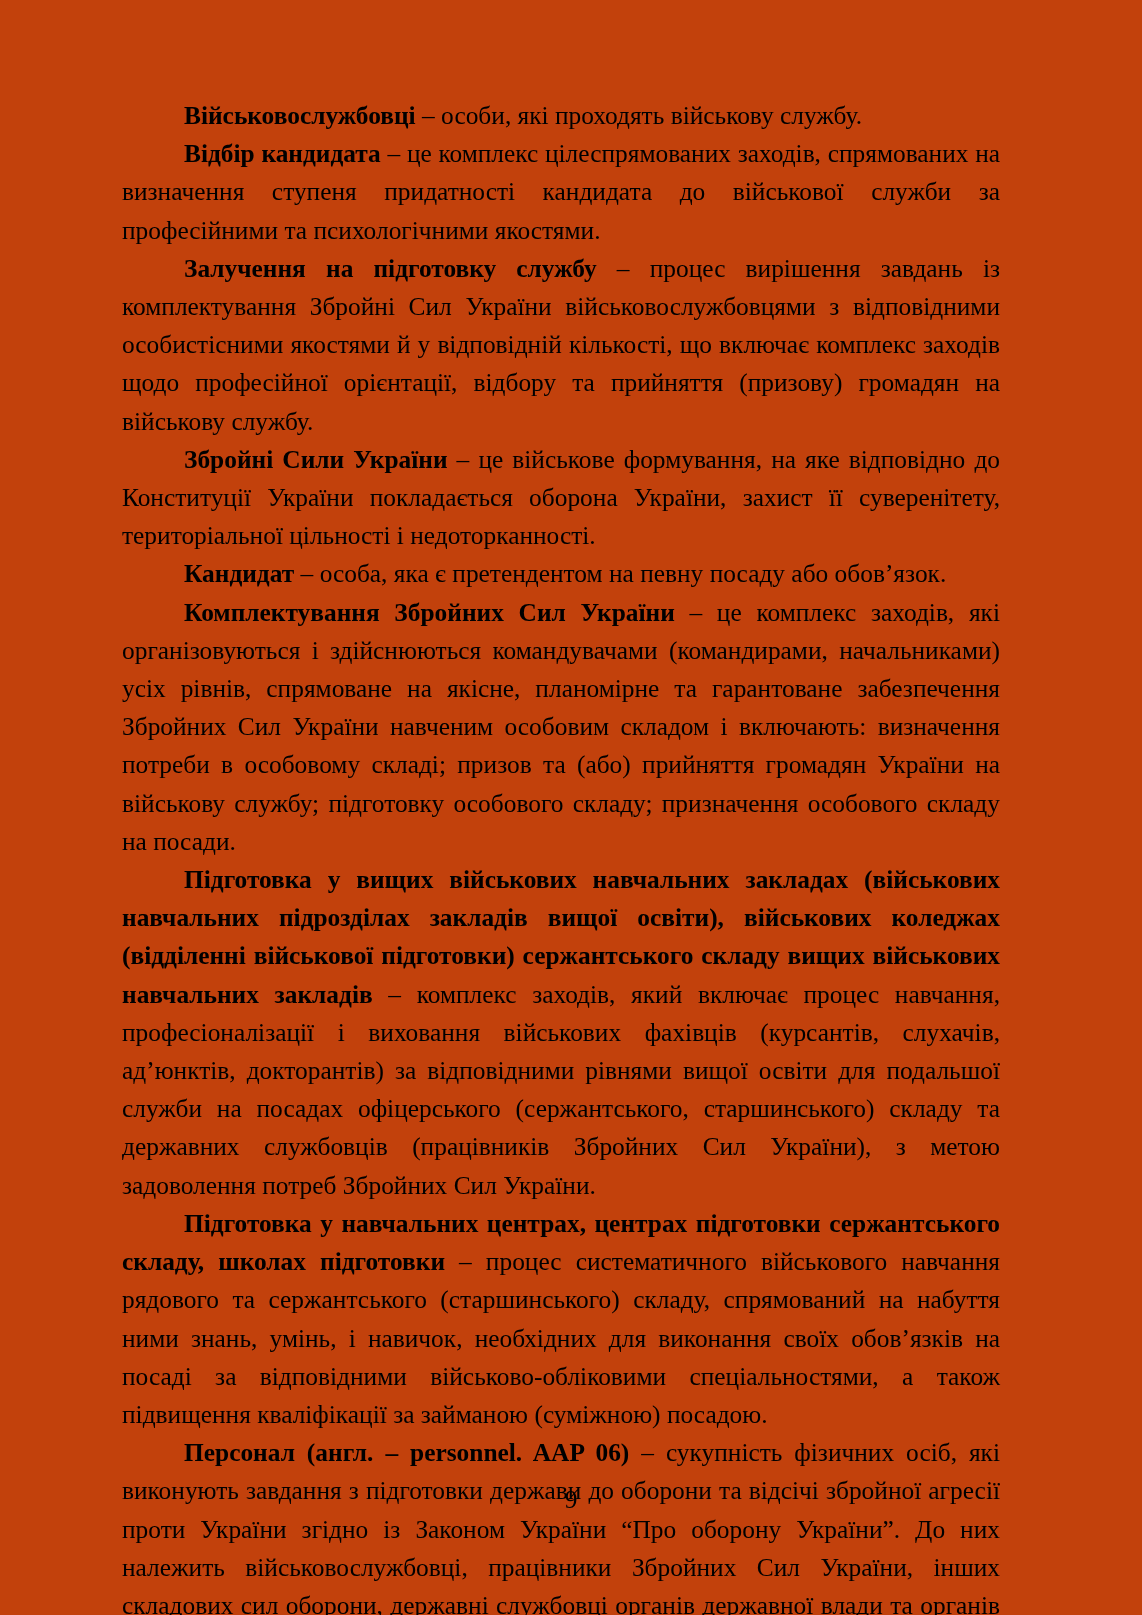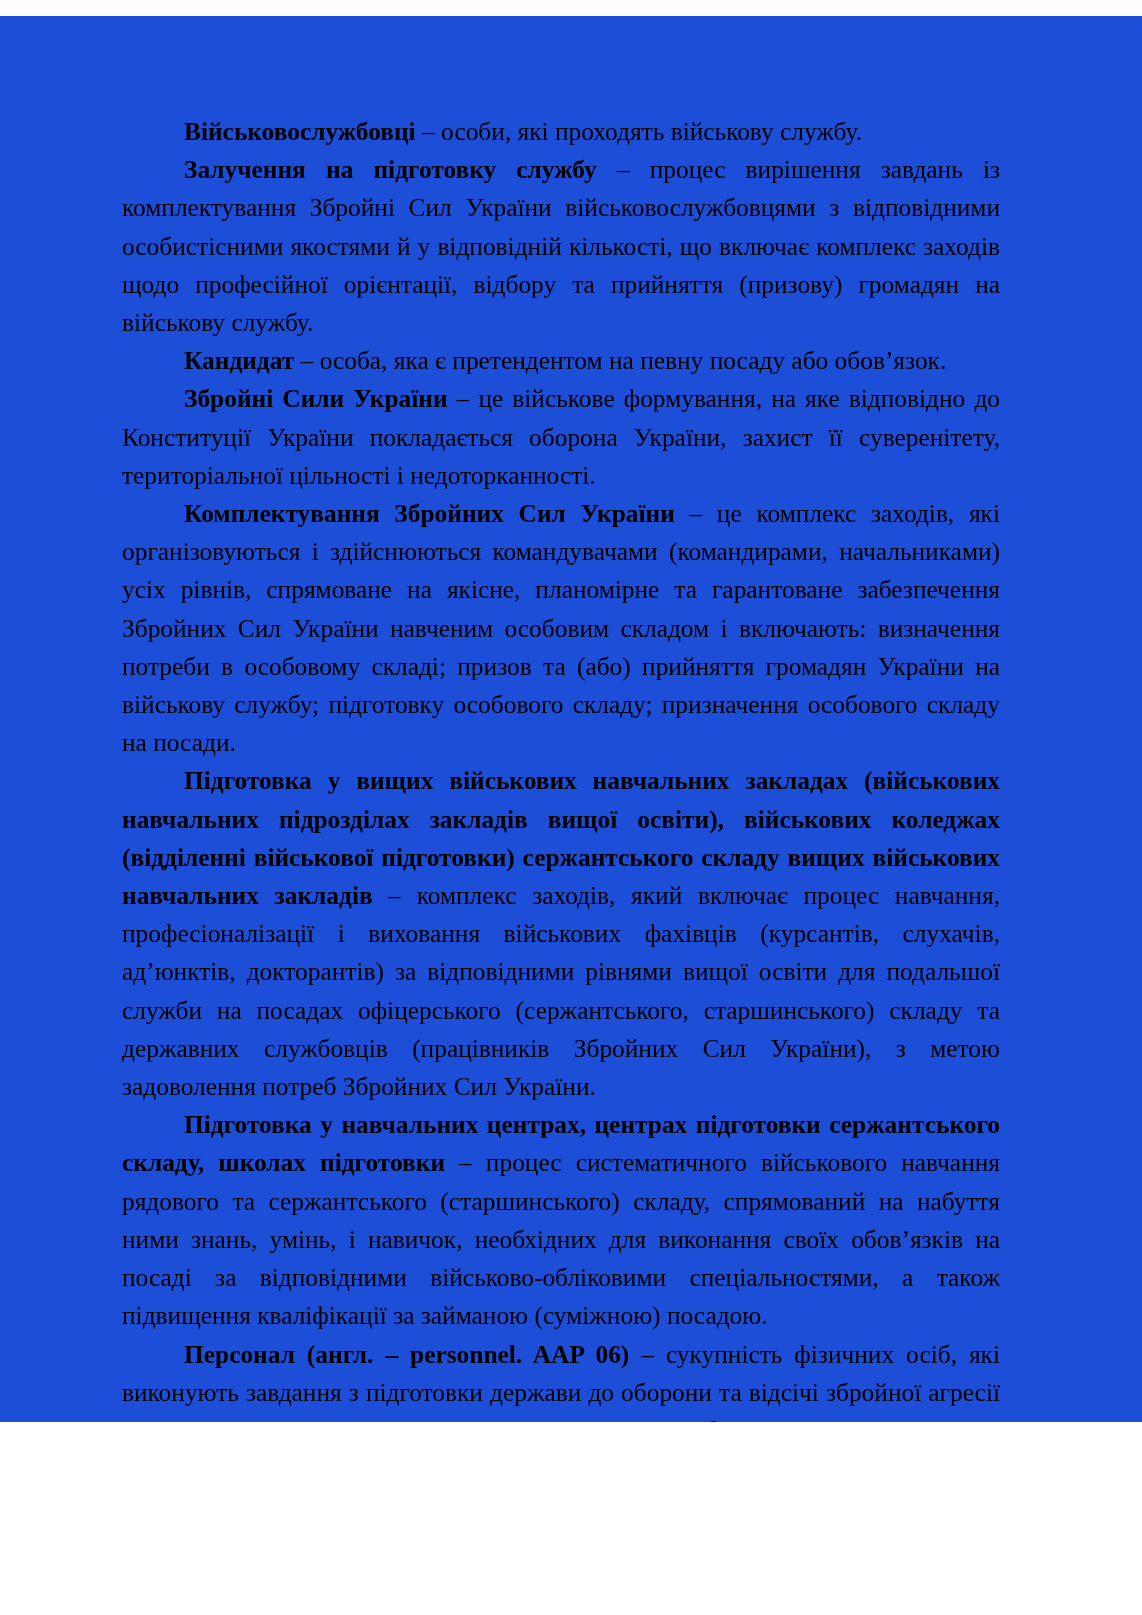--- a/index.html
+++ b/index.html
@@ -8,23 +8,23 @@
     padding: 0;
     background: #ffffff;
   }
   body {
     font-family: "Liberation Serif", "DejaVu Serif", serif;
     color: #000000;
   }
   .page {
     position: relative;
     width: 1142px;
-    height: 1406px;
-    margin: 16px auto;
-    background: #1d4ed8;
+    height: 1615px;
+    margin: 0 auto;
+    background: #c2410c;
     box-sizing: border-box;
     overflow: hidden;
   }
   .content {
     position: absolute;
     left: 122px;
     top: 96px;
     width: 878px;
   }
   .para {
@@ -54,26 +54,27 @@
 </style>
 </head>
 <body>
 
 <div class="page">
 
   <div class="content">
 
     <p class="para"><span class="term">Військовослужбовці</span><span> – особи, які проходять військову службу.</span></p>
 
+    <p class="para"><span class="term">Відбір кандидата</span><span> – це комплекс цілеспрямованих заходів, спрямованих на визначення ступеня придатності кандидата до військової служби за професійними та психологічними якостями.</span></p>
 
     <p class="para"><span class="term">Залучення на підготовку службу</span><span> – процес вирішення завдань із комплектування Збройні Сил України військовослужбовцями з відповідними особистісними якостями й у відповідній кількості, що включає комплекс заходів щодо професійної орієнтації, відбору та прийняття (призову) громадян на військову службу.</span></p>
 
+    <p class="para"><span class="term">Збройні Сили України</span><span> – це військове формування, на яке відповідно до Конституції України покладається оборона України, захист її суверенітету, територіальної цільності і недоторканності.</span></p>
+
     <p class="para"><span class="term">Кандидат</span><span> – особа, яка є претендентом на певну посаду або обов’язок.</span></p>
-
-    <p class="para"><span class="term">Збройні Сили України</span><span> – це військове формування, на яке відповідно до Конституції України покладається оборона України, захист її суверенітету, територіальної цільності і недоторканності.</span></p>
 
     <p class="para"><span class="term">Комплектування Збройних Сил України</span><span> – це комплекс заходів, які організовуються і здійснюються командувачами (командирами, начальниками) усіх рівнів, спрямоване на якісне, планомірне та гарантоване забезпечення Збройних Сил України навченим особовим складом і включають: визначення потреби в особовому складі; призов та (або) прийняття громадян України на військову службу; підготовку особового складу; призначення особового складу на посади.</span></p>
 
 
     <p class="para"><span class="term">Підготовка у вищих військових навчальних закладах (військових навчальних підрозділах закладів вищої освіти), військових коледжах (відділенні військової підготовки) сержантського складу вищих військових навчальних закладів</span><span> – комплекс заходів, який включає процес навчання, професіоналізації і виховання військових фахівців (курсантів, слухачів, ад’юнктів, докторантів) за відповідними рівнями вищої освіти для подальшої служби на посадах офіцерського (сержантського, старшинського) складу та державних службовців (працівників Збройних Сил України), з метою задоволення потреб Збройних Сил України.</span></p>
 
     <p class="para"><span class="term">Підготовка у навчальних центрах, центрах підготовки сержантського складу, школах підготовки</span><span> – процес систематичного військового навчання рядового та сержантського (старшинського) складу, спрямований на набуття ними знань, умінь, і навичок, необхідних для виконання своїх обов’язків на посаді за відповідними військово-обліковими спеціальностями, а також підвищення кваліфікації за займаною (суміжною) посадою.</span></p>
 
     <p class="para"><span class="term">Персонал (англ. – personnel. AAP 06)</span><span> – сукупність фізичних осіб, які виконують завдання з підготовки держави до оборони та відсічі збройної агресії проти України згідно із Законом України “Про оборону України”. До них належить військовослужбовці, працівники Збройних Сил України, інших складових сил оборони, державні службовці органів державної влади та органів місцевого самоврядування, резервісти.</span></p>
 

